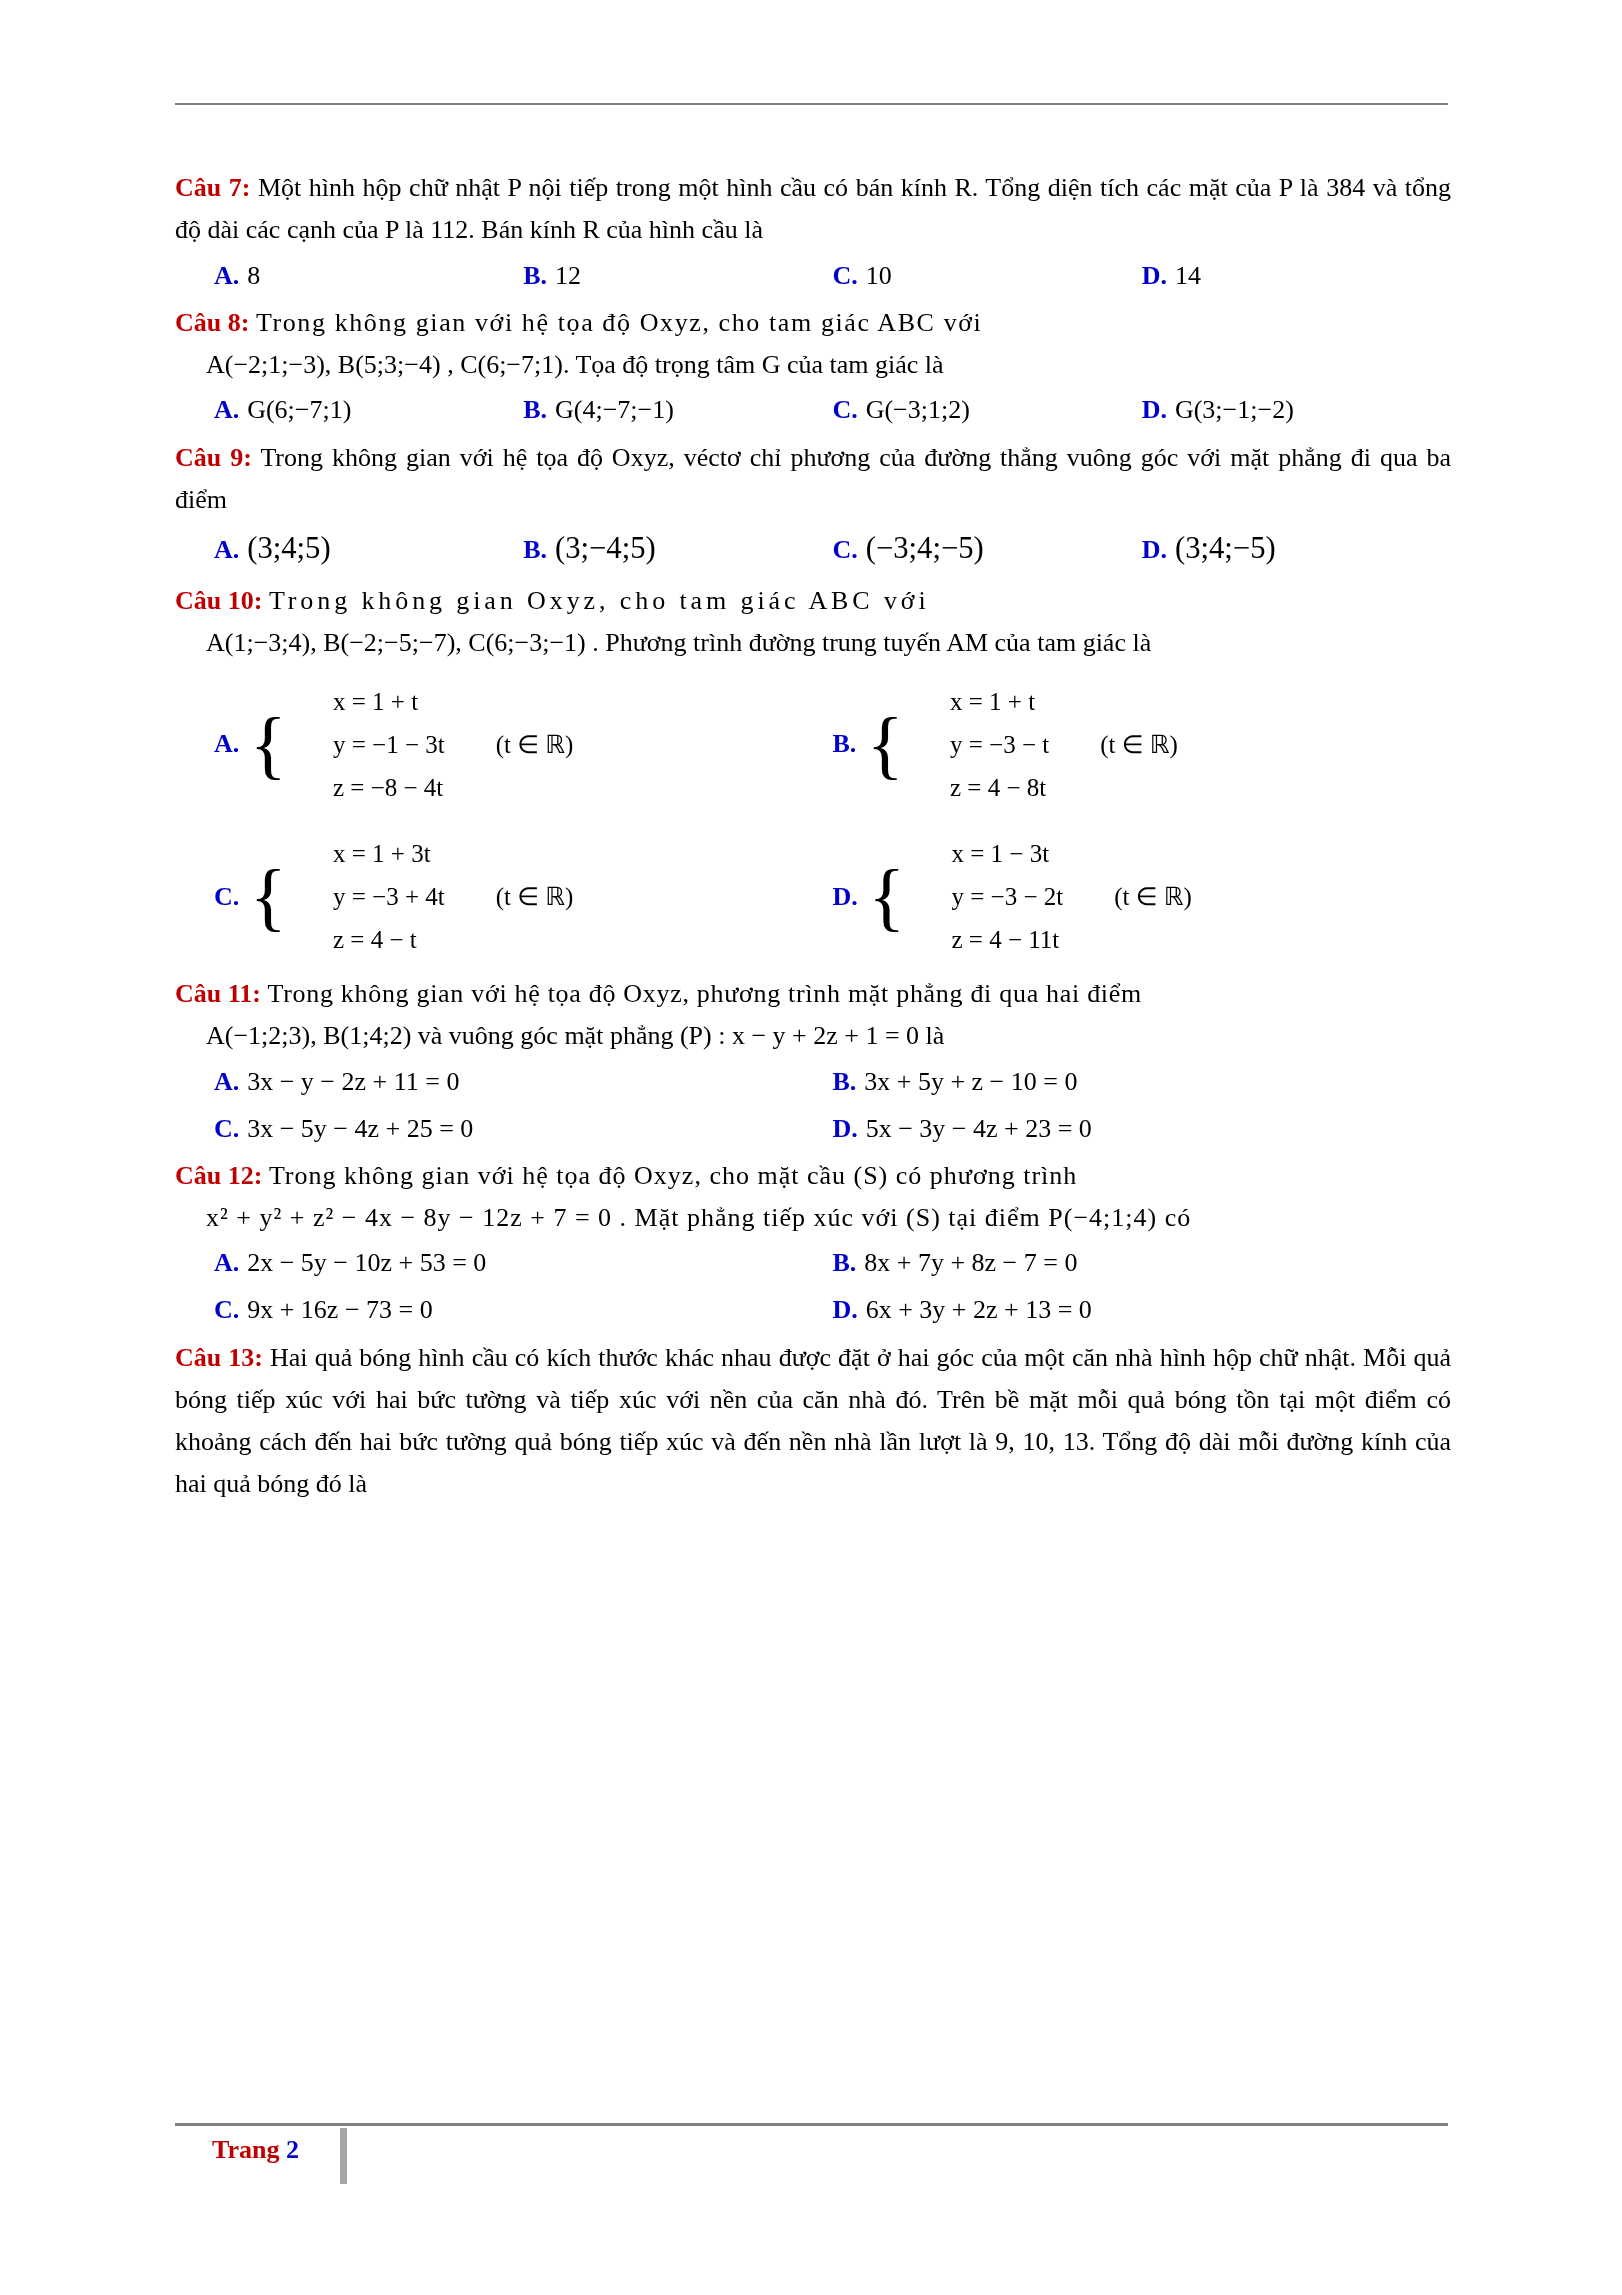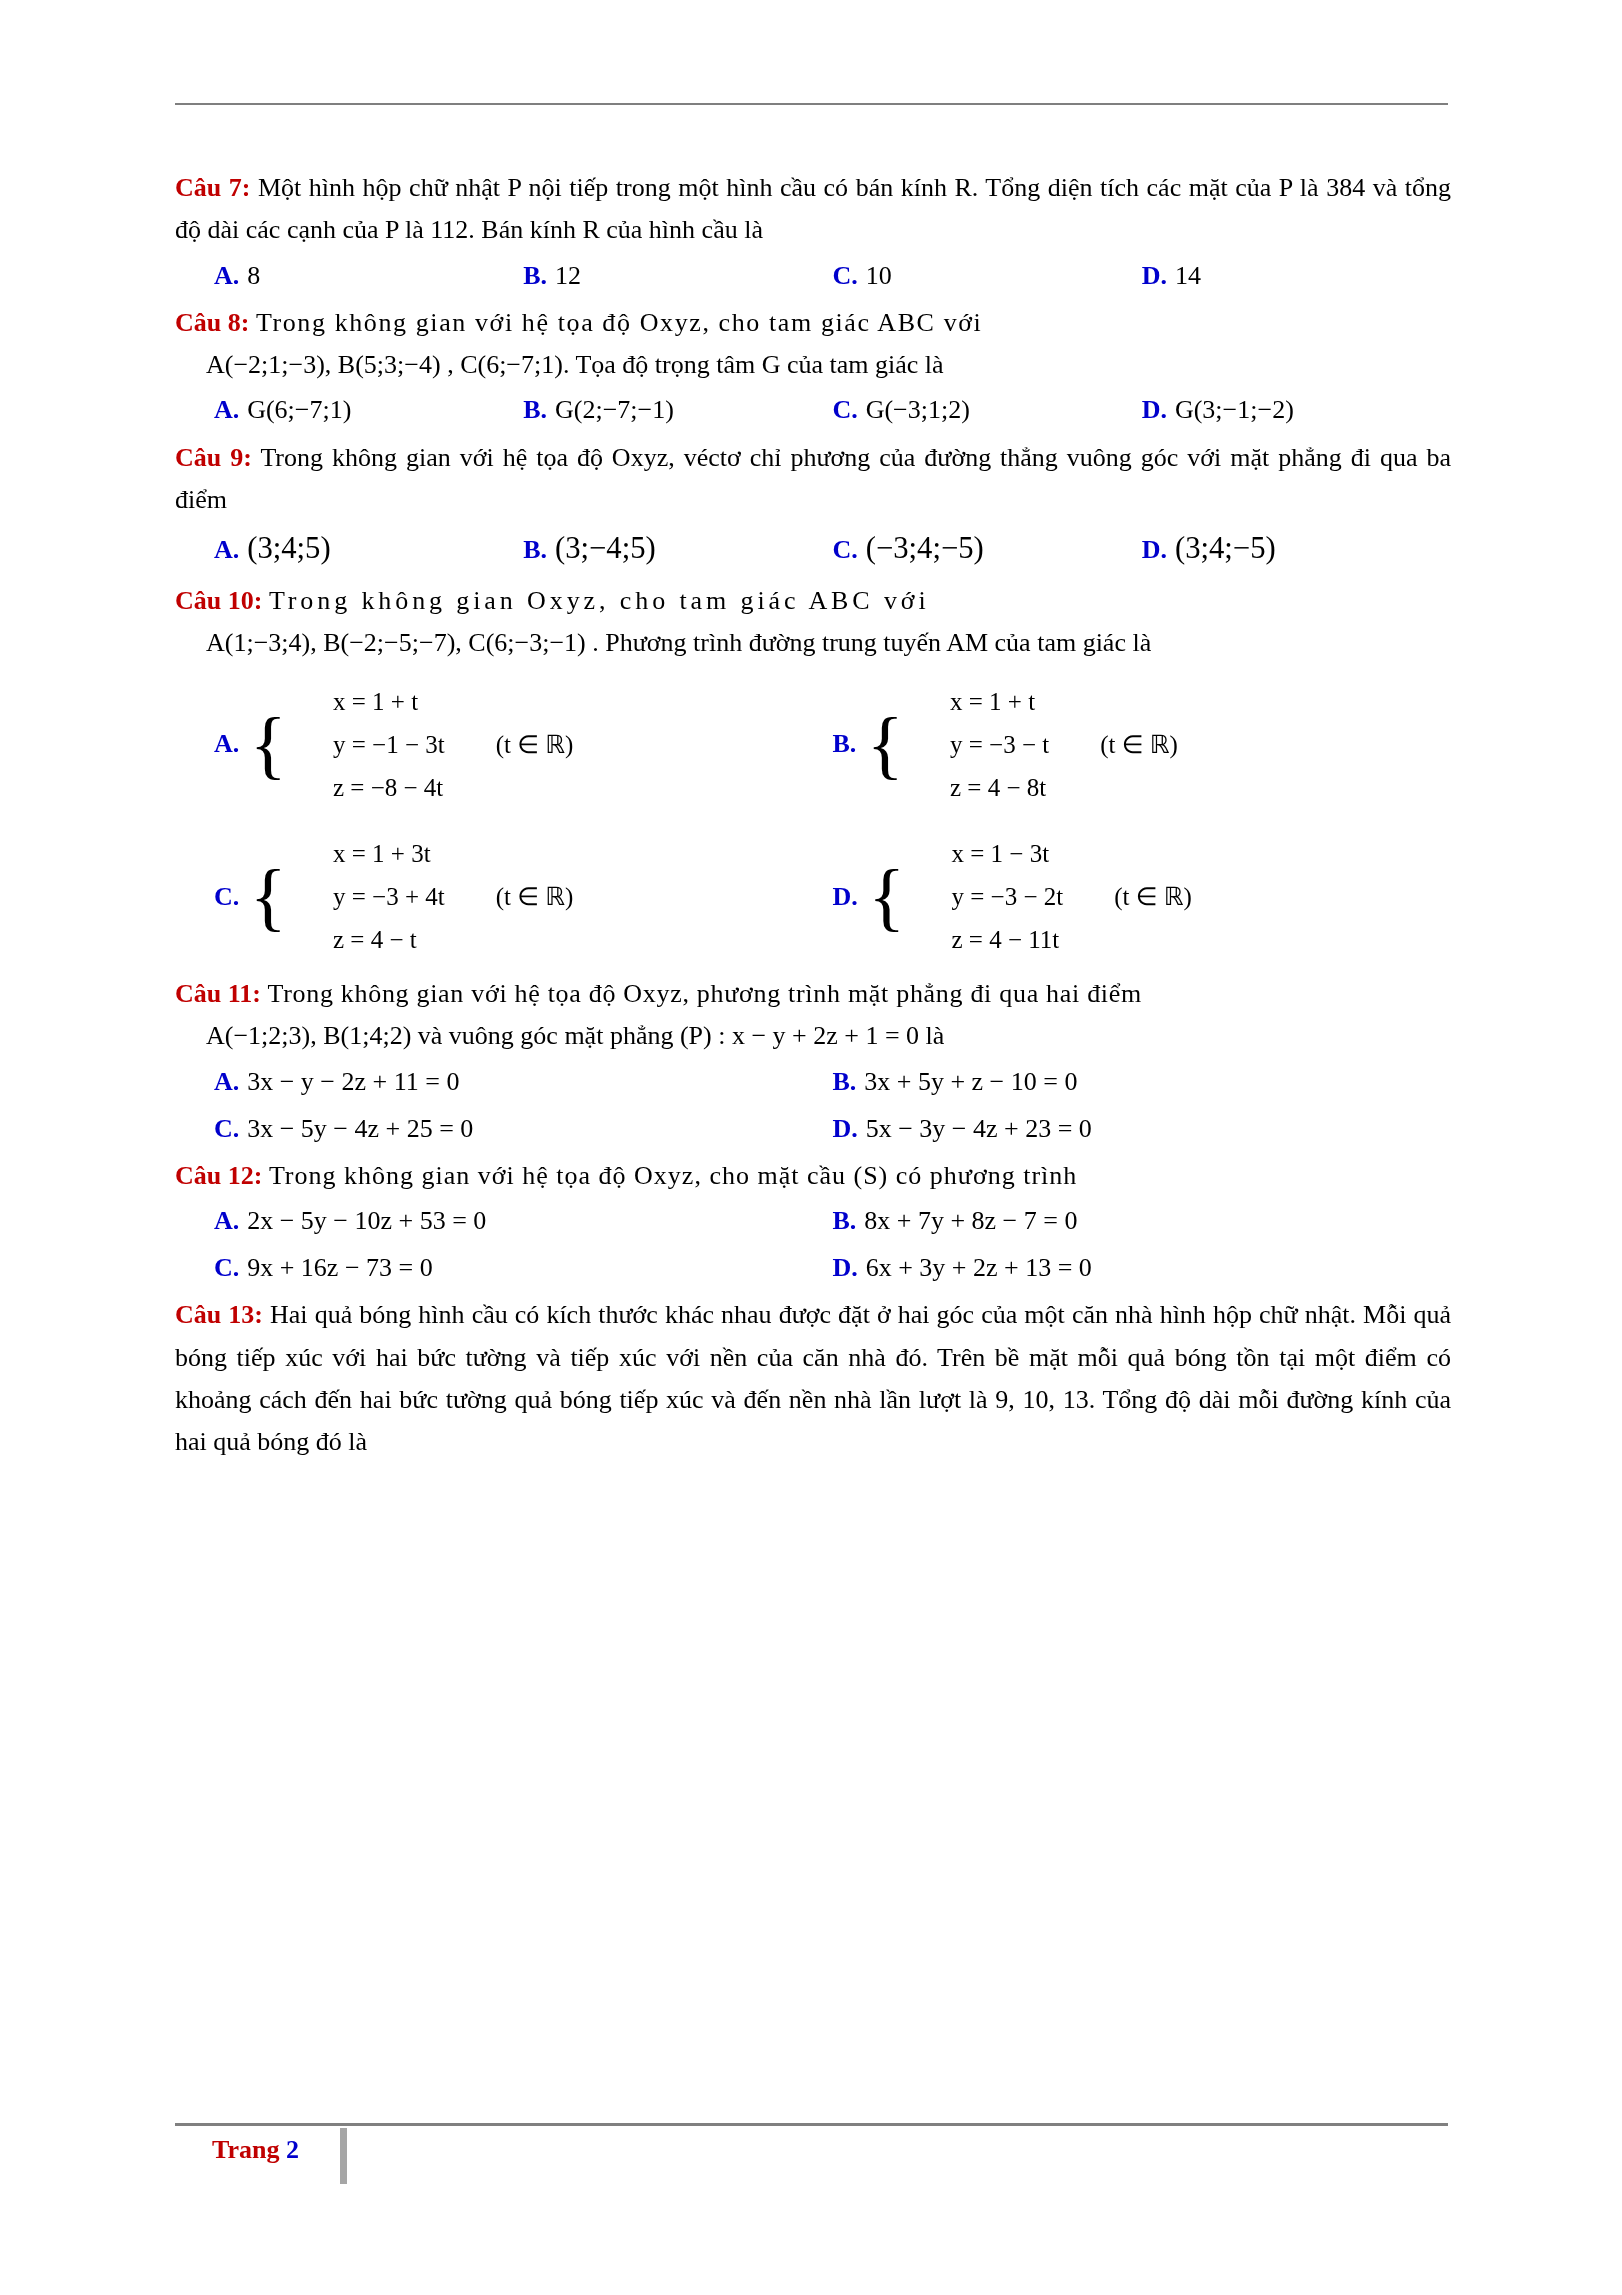--- a/index.html
+++ b/index.html
@@ -182,21 +182,21 @@
       <div class="qline body-indent">
         <span class="math">A(−2;1;−3), B(5;3;−4) , C(6;−7;1). Tọa độ trọng tâm G của tam giác là</span>
       </div>
       <div class="ans-row ans-4">
         <div class="cell">
           <span class="alabel">A.</span>
           <span class="math">G(6;−7;1)</span>
         </div>
         <div class="cell">
           <span class="alabel">B.</span>
-          <span class="math">G(2;−7;−1)</span>
+          <span class="math">G(4;−7;−1)</span>
         </div>
         <div class="cell">
           <span class="alabel">C.</span>
           <span class="math">G(−3;1;2)</span>
         </div>
         <div class="cell">
           <span class="alabel">D.</span>
           <span class="math">G(3;−1;−2)</span>
         </div>
       </div>
@@ -319,20 +319,23 @@
           <span class="math">5x − 3y − 4z + 23 = 0</span>
         </div>
       </div>
     </div>
 
     <div class="q">
       <div class="qline">
         <span class="qlabel">Câu 12:</span>
         <span style="letter-spacing:1px">Trong không gian với hệ tọa độ Oxyz, cho mặt cầu (S) có phương trình</span>
       </div>
+      <div class="qline body-indent">
+        <span class="math" style="letter-spacing:1px">x² + y² + z² − 4x − 8y − 12z + 7 = 0 . Mặt phẳng tiếp xúc với (S) tại điểm P(−4;1;4) có</span>
+      </div>
       <div class="ans-row ans-2">
         <div class="cell">
           <span class="alabel">A.</span>
           <span class="math">2x − 5y − 10z + 53 = 0</span>
         </div>
         <div class="cell">
           <span class="alabel">B.</span>
           <span class="math">8x + 7y + 8z − 7 = 0</span>
         </div>
       </div>

